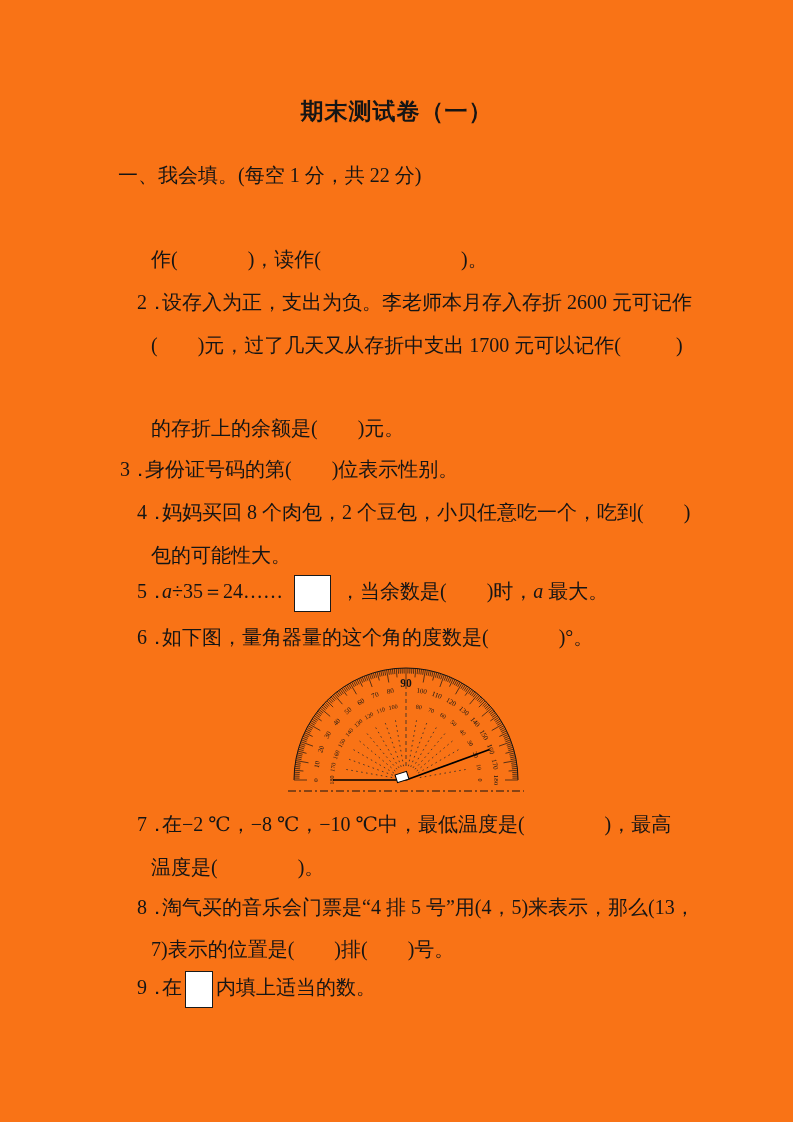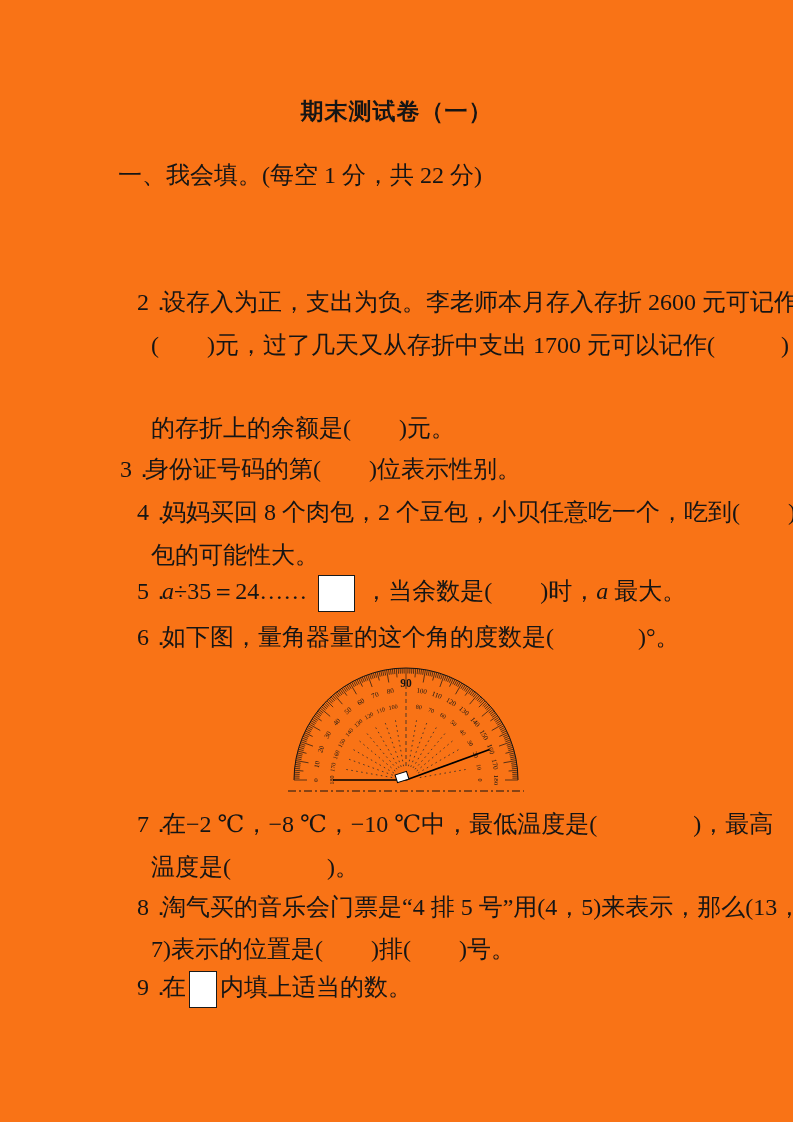--- a/index.html
+++ b/index.html
@@ -7,21 +7,21 @@
     position:relative; width:793px; height:1122px; margin:0 auto;
     background:#f97316; overflow:hidden;
     font-family:"Liberation Serif","DejaVu Serif",serif;
     color:#151515;
   }
   .title {
     position:absolute; top:96px; left:0; width:100%; margin:0;
     text-align:center; font-size:23px; font-weight:bold; letter-spacing:1px;
   }
   .line {
-    position:absolute; font-size:24px; line-height:27px; white-space:pre;
+    position:absolute; font-size:20px; line-height:27px; white-space:pre;
   }
   .qnum { display:inline-block; width:25px; white-space:pre; }
   .ansbox {
     display:inline-block; border:1.6px solid #1a1a1a; background:#fff;
     vertical-align:middle;
   }
   .box5 { width:35px; height:35px; margin:0 9px 0 11px; }
   .box9 { width:26px; height:35px; margin:0 3px; }
   .italic { font-style:italic; }
   .figure { position:absolute; }
@@ -29,20 +29,21 @@
 </style>
 </head>
 <body>
 
 <div class="page">
 
   <h1 class="title">期末测试卷（一）</h1>
 
   <div class="line" style="top:162px;left:118px;">一、我会填。(每空 1 分，共 22 分)</div>
 
+  <div class="line" style="top:246px;left:151px;">作(              )，读作(                            )。</div>
 
   <div class="line" style="top:289px;left:137px;"><span class="qnum">2．</span><span>设存入为正，支出为负。李老师本月存入存折 2600 元可记作</span></div>
   <div class="line" style="top:332px;left:151px;">(        )元，过了几天又从存折中支出 1700 元可以记作(           )</div>
   <div class="line" style="top:415px;left:151px;">的存折上的余额是(        )元。</div>
 
   <div class="line" style="top:456px;left:120px;"><span class="qnum">3．</span><span>身份证号码的第(        )位表示性别。</span></div>
 
   <div class="line" style="top:499px;left:137px;"><span class="qnum">4．</span><span>妈妈买回 8 个肉包，2 个豆包，小贝任意吃一个，吃到(        )</span></div>
   <div class="line" style="top:542px;left:151px;text-align:center;">包的可能性大。</div>
 

